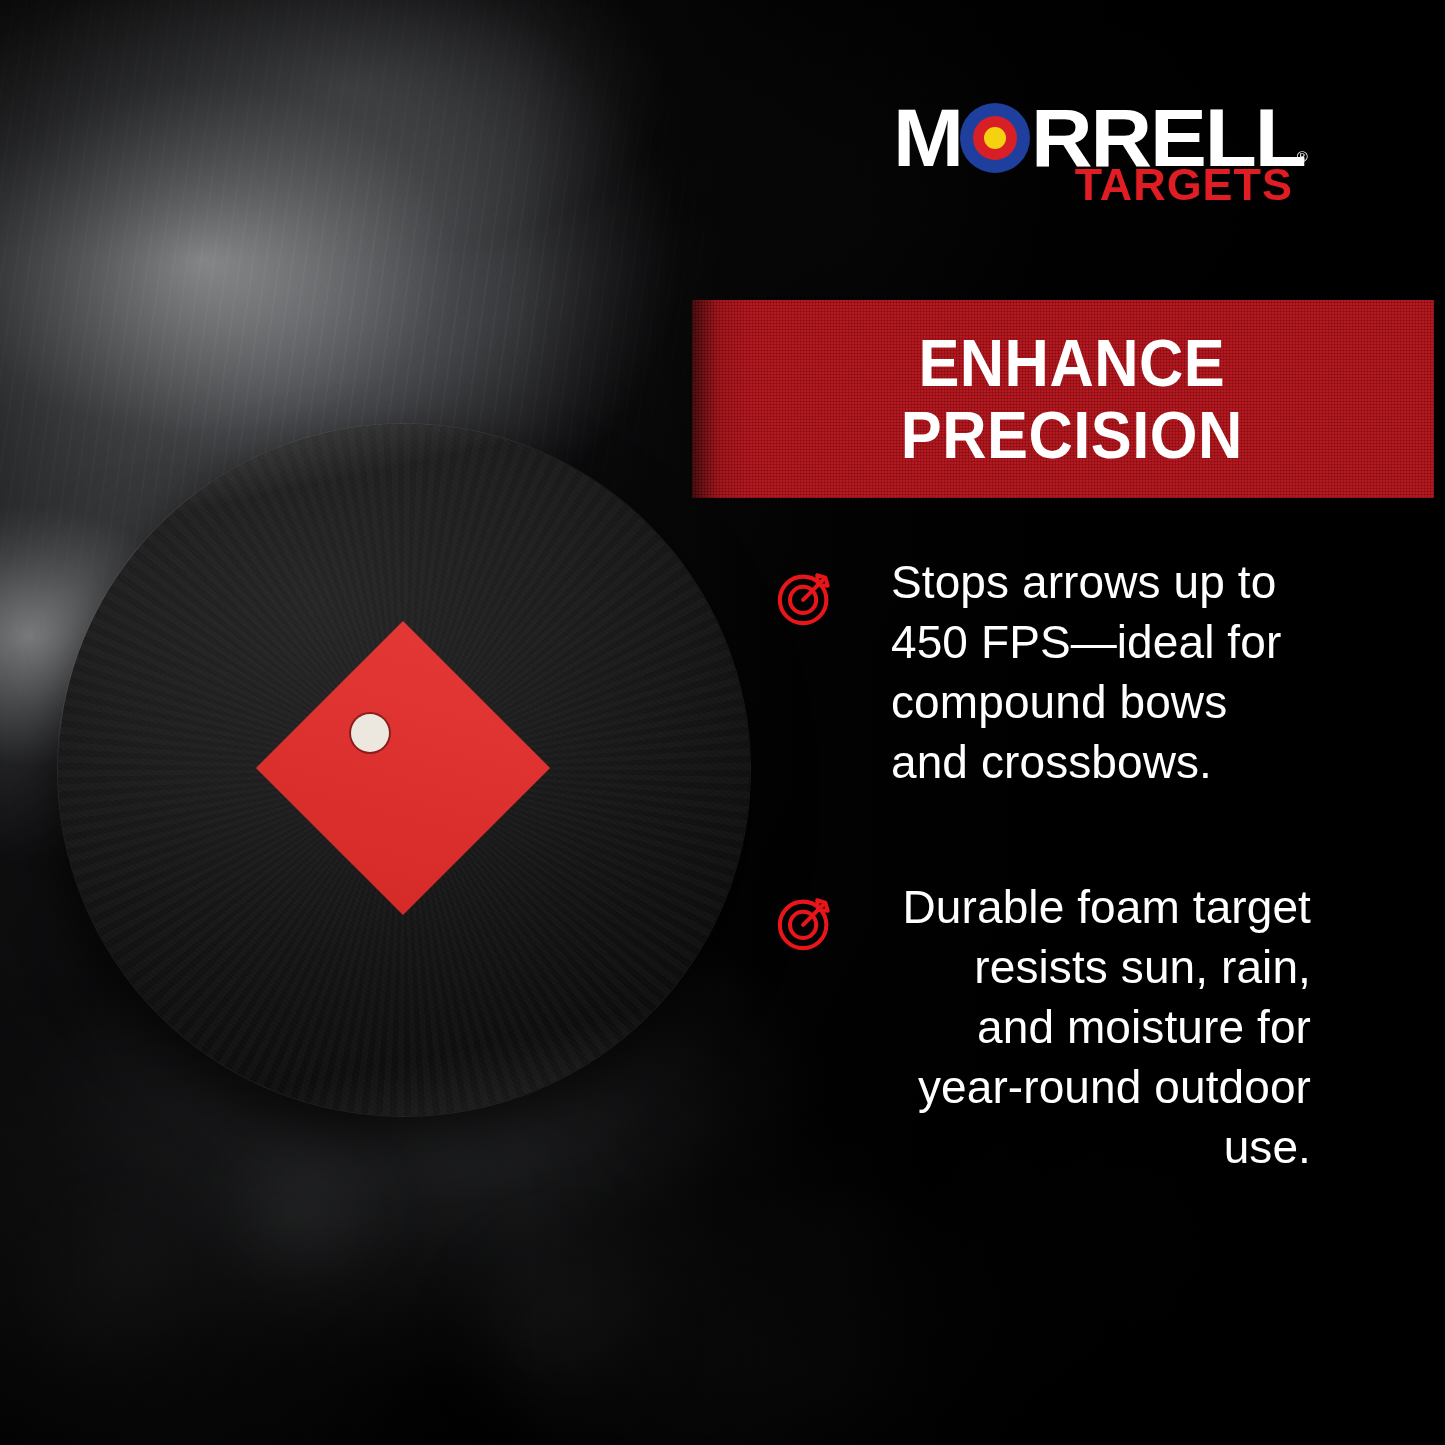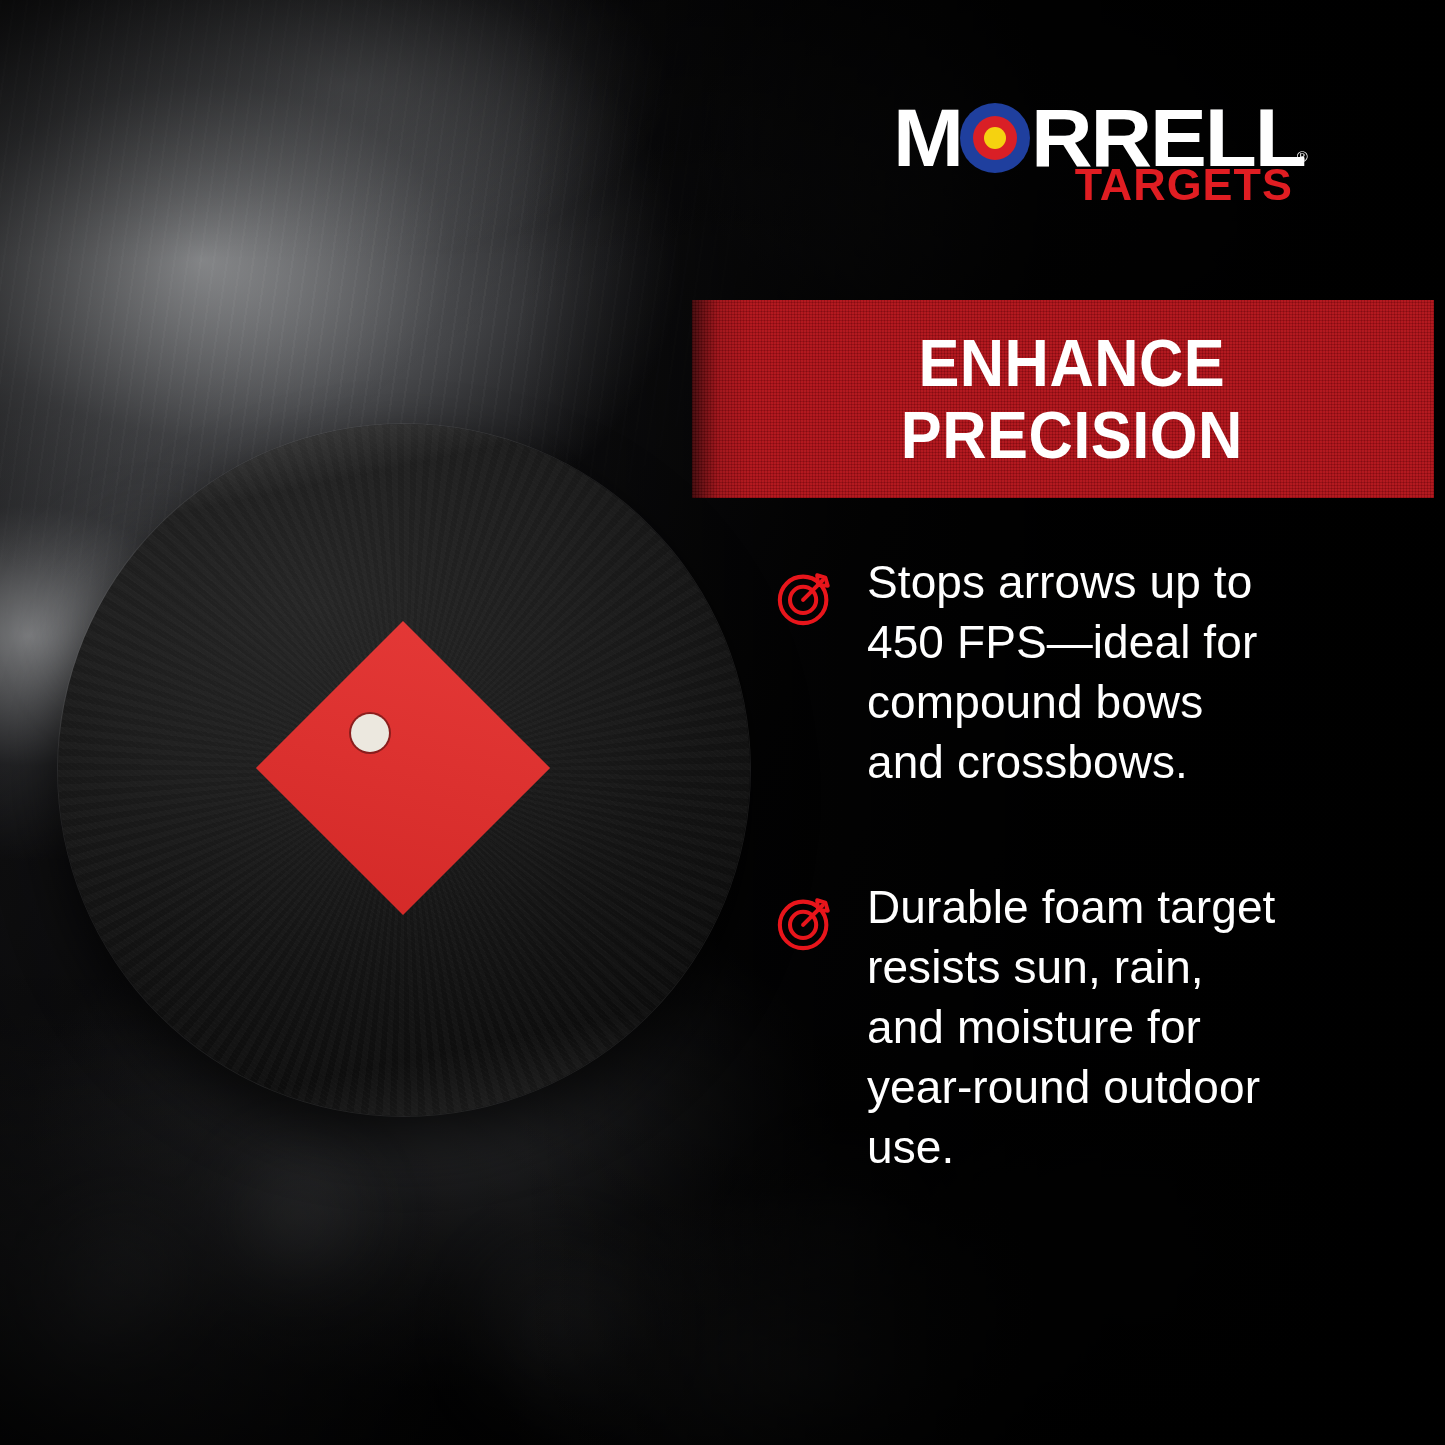--- a/index.html
+++ b/index.html
@@ -233,24 +233,25 @@
   
   .bullets {
     position: absolute;
     left: 775px;
     top: 552px;
     width: 600px;
   }
   .bullet {
     display: flex;
     align-items: flex-start;
-    gap: 30px;
+    gap: 54px;
   }
   .bullet + .bullet {
     margin-top: 85px;
+    text-align: right;
   }
   .bullet-icon {
     flex: none;
     width: 62px;
     height: 62px;
     margin-top: 14px;
   }
   .bullet-icon svg {
     display: block;
     width: 62px;

